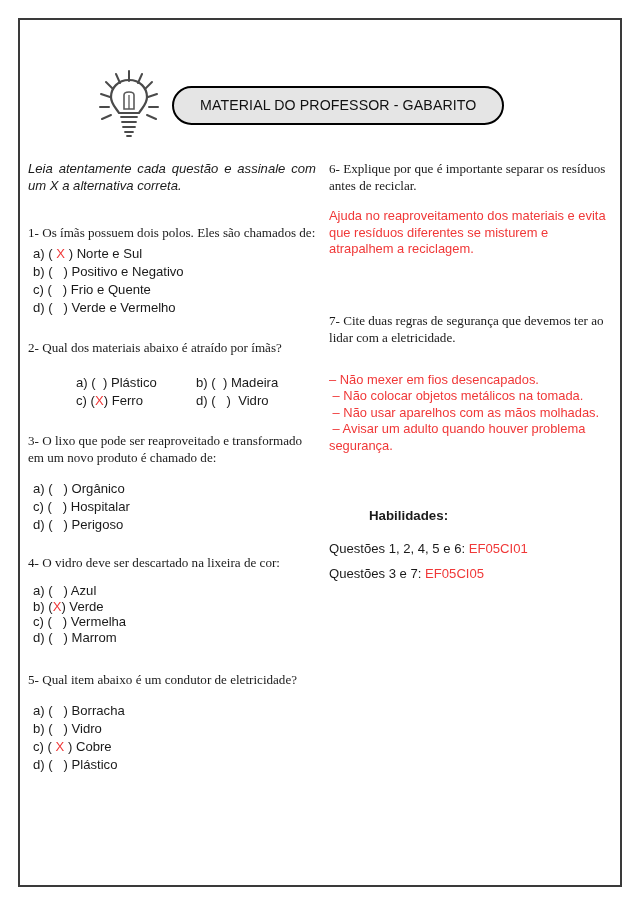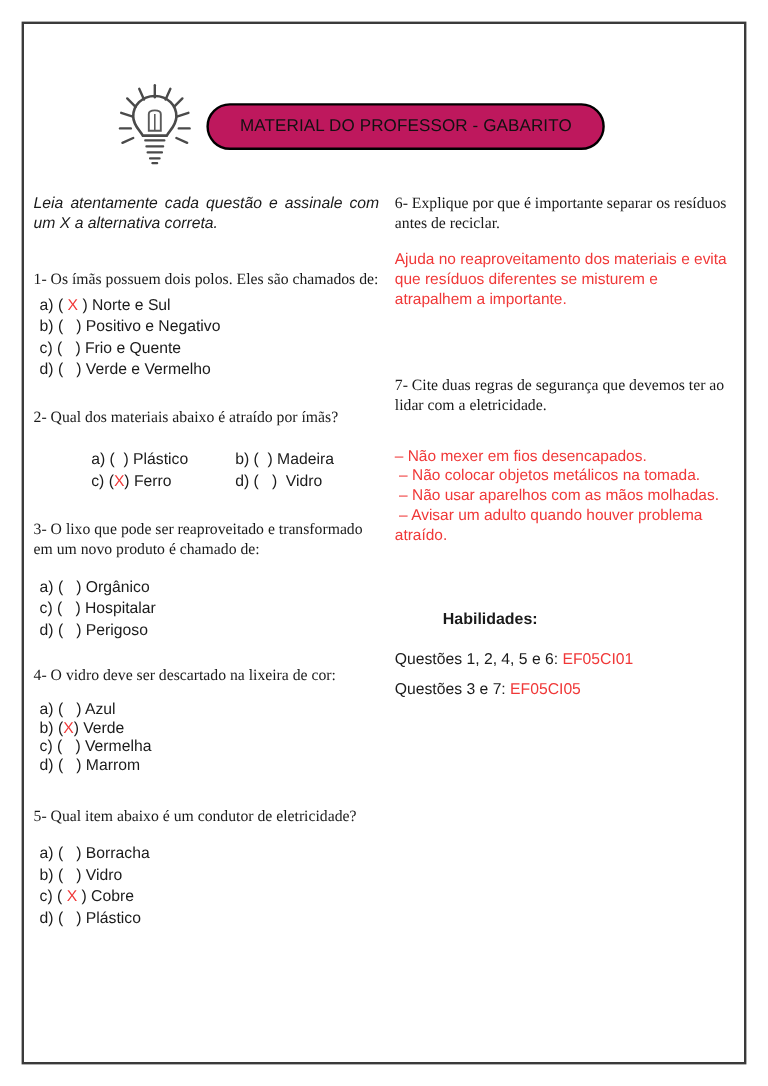--- a/index.html
+++ b/index.html
@@ -45,21 +45,21 @@
     margin-right: 12px;
   }
   #badge {
     border: 2.2px solid #000000;
     border-radius: 999px;
     padding: 9px 26px 10px 26px;
     font-size: 14.2px;
     letter-spacing: .1px;
     color: #111111;
     white-space: nowrap;
-    background: #be185d;
+    background: #e5e5e5;
   }
 
   
   #cols {
     position: absolute;
     top: 140px;
     left: 0;
     width: 100%;
     height: 720px;
   }
@@ -244,33 +244,33 @@
 
     </div>
 
     <div class="col" id="col-right">
 
       <p class="qtext">6- Explique por que é importante separar os resíduos antes de reciclar.</p>
       <div class="sp14"></div>
       <p class="answer">
         <span class="ln">Ajuda no reaproveitamento dos materiais e evita</span>
         <span class="ln">que resíduos diferentes se misturem e</span>
-        <span class="ln">atrapalhem a importante.</span>
+        <span class="ln">atrapalhem a reciclagem.</span>
       </p>
 
       <div class="sp54"></div>
 
       <p class="qtext">7- Cite duas regras de segurança que devemos ter ao lidar com a eletricidade.</p>
       <div class="sp26"></div>
       <p class="answer">
         <span class="ln">– Não mexer em fios desencapados.</span>
         <span class="ln"> – Não colocar objetos metálicos na tomada.</span>
         <span class="ln"> – Não usar aparelhos com as mãos molhadas.</span>
         <span class="ln"> – Avisar um adulto quando houver problema</span>
-        <span class="ln">atraído.</span>
+        <span class="ln">segurança.</span>
       </p>
 
       <div class="sp54"></div>
 
       <p class="hab-title">Habilidades:</p>
       <div class="sp18"></div>
       <p class="hab-line"><span>Questões 1, 2, 4, 5 e 6: </span><span class="code">EF05CI01</span></p>
       <div class="sp10"></div>
       <p class="hab-line"><span>Questões 3 e 7: </span><span class="code">EF05CI05</span></p>
 

